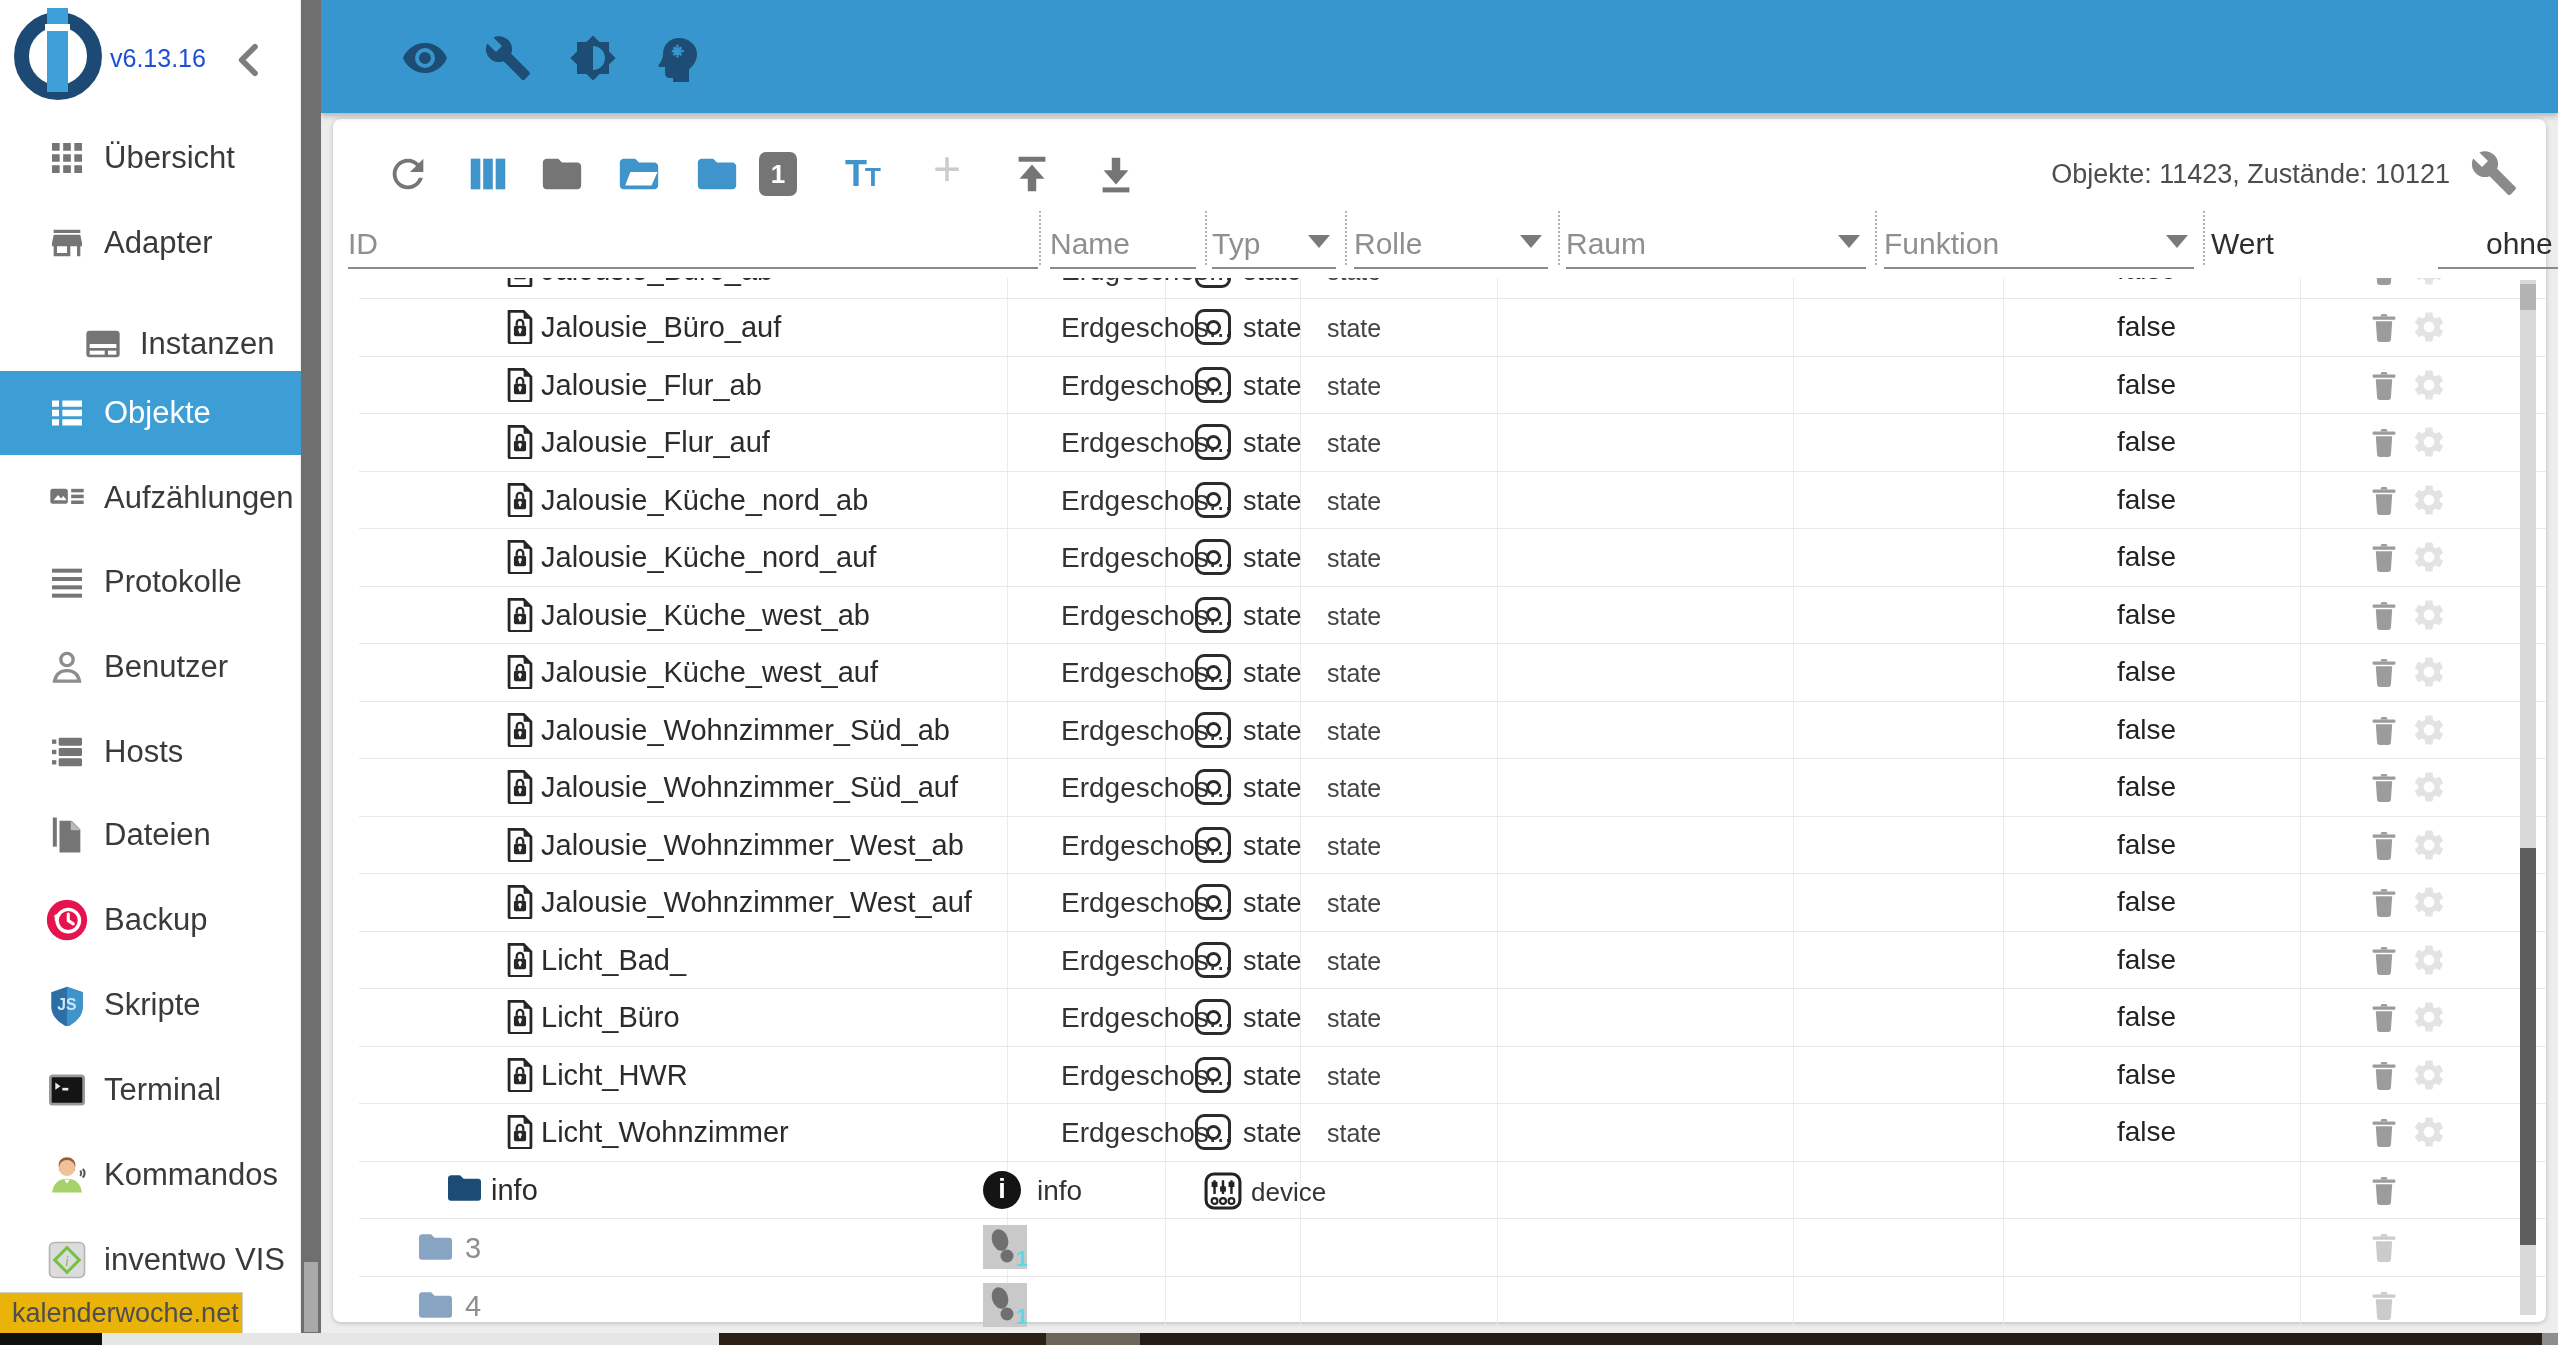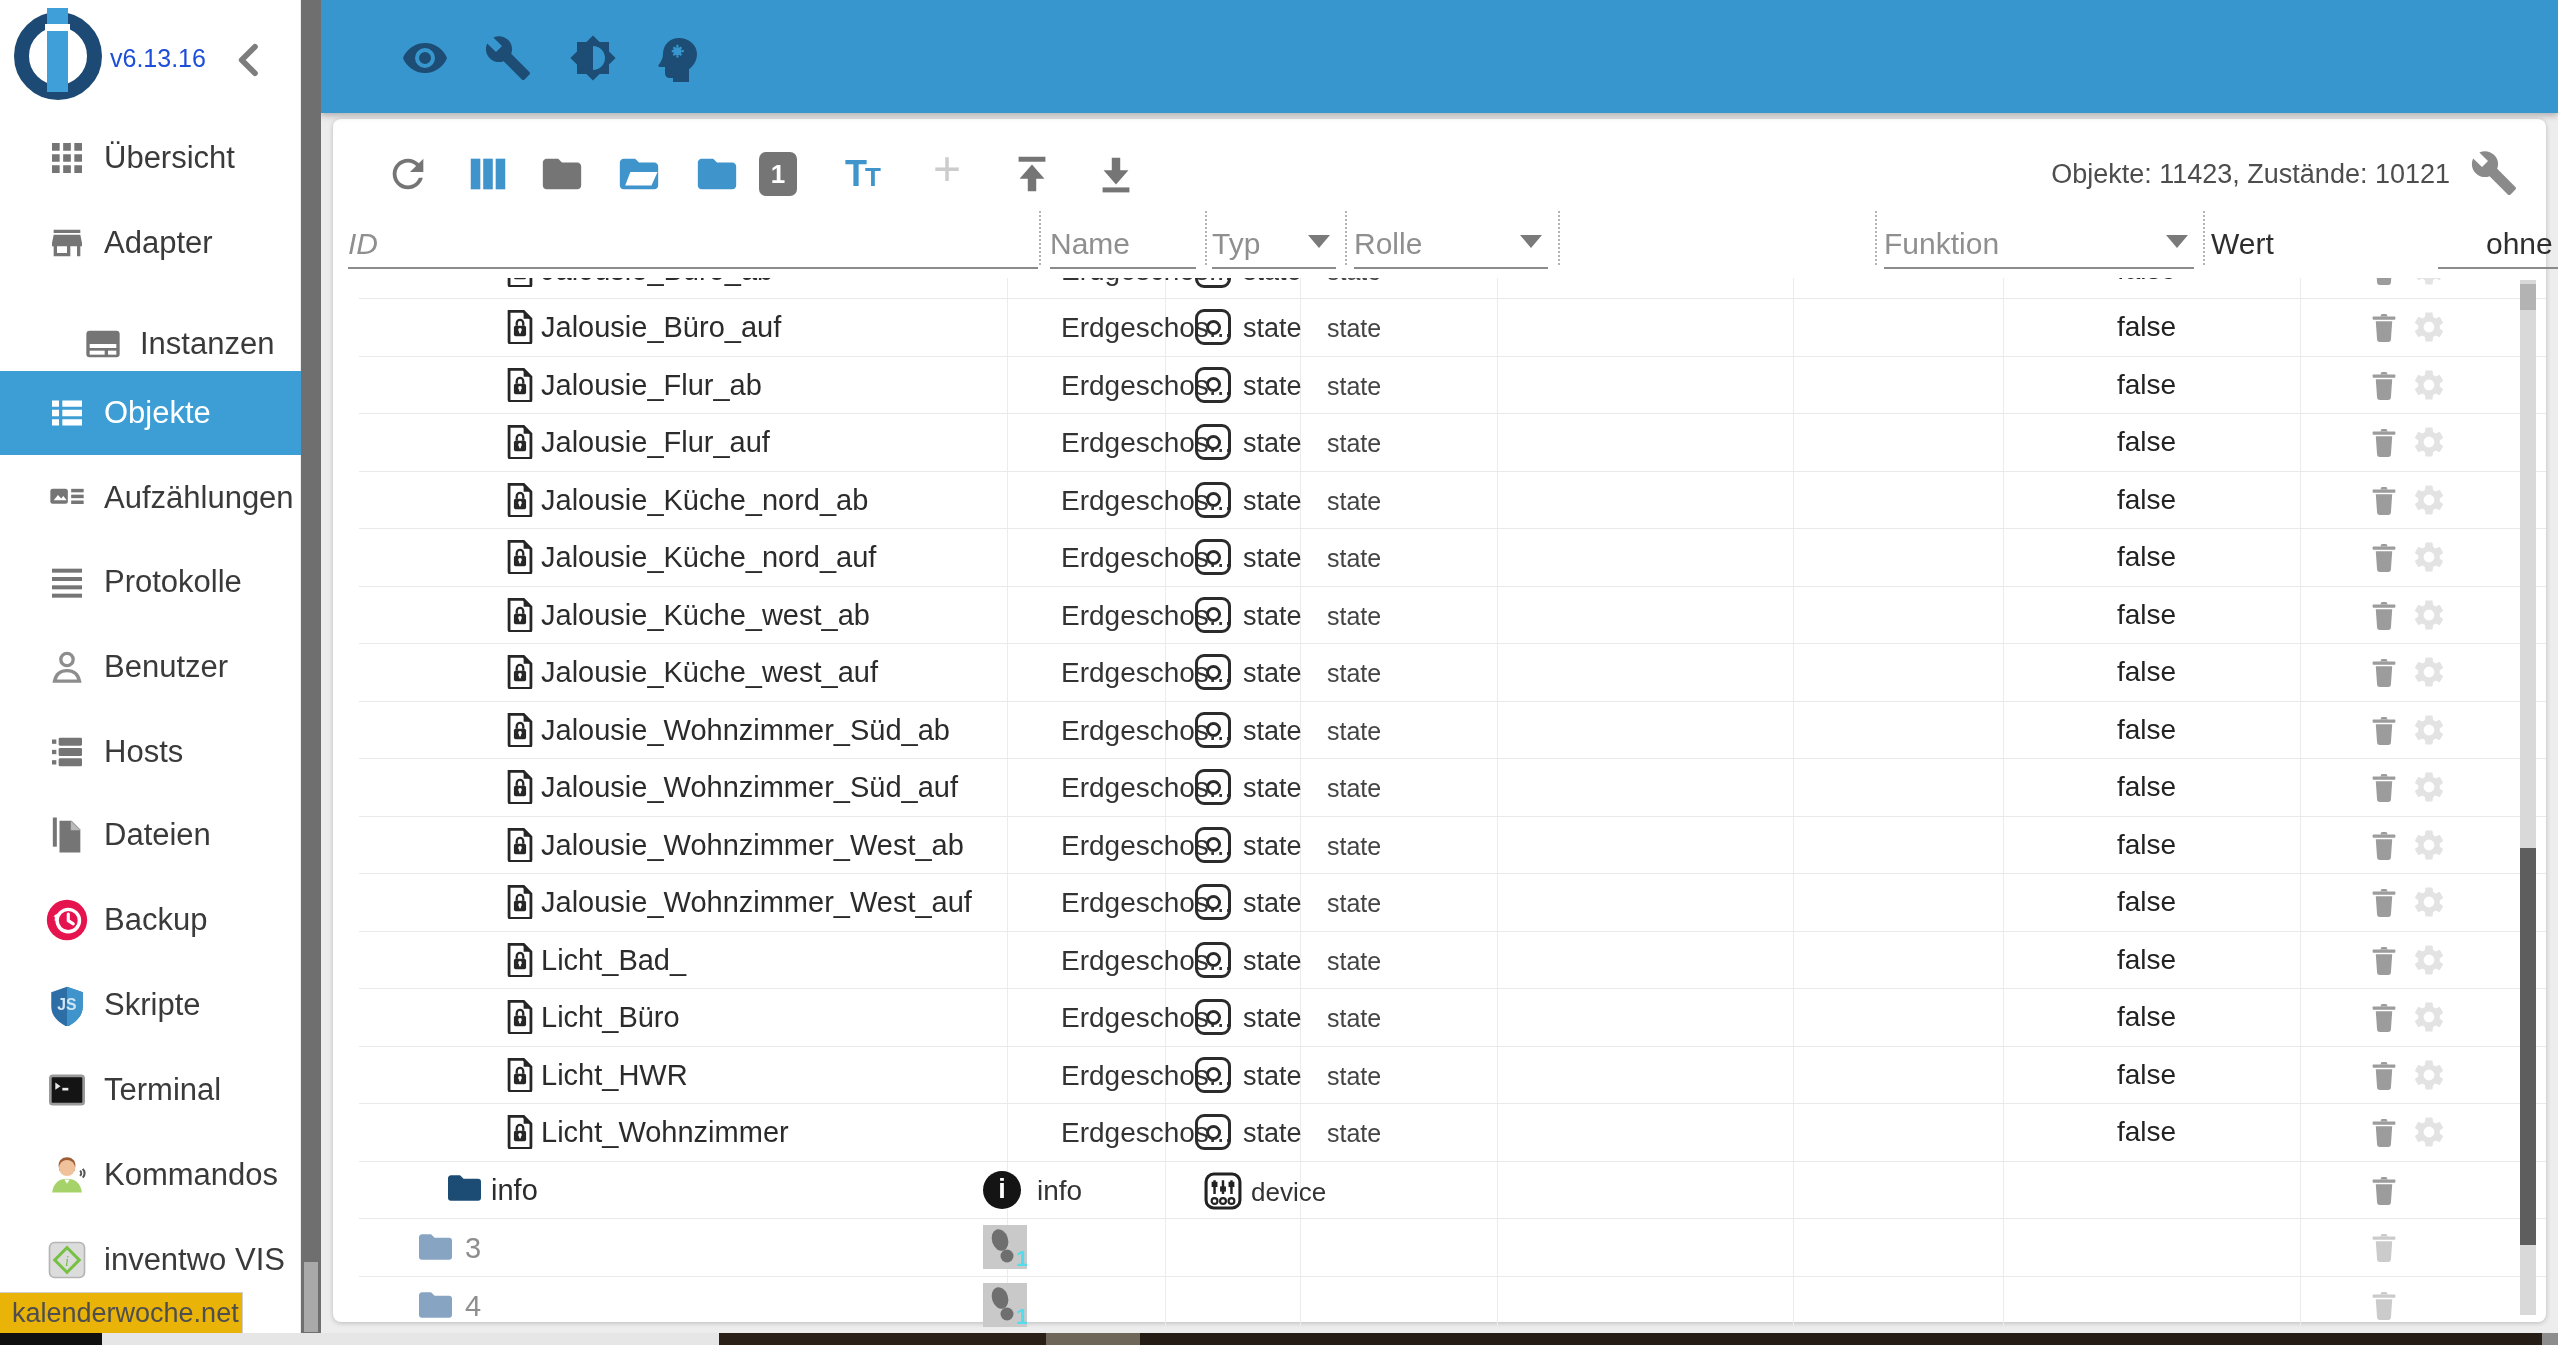--- a/index.html
+++ b/index.html
@@ -322,38 +322,42 @@
         </svg>
     </span>
     <span class="stats">Objekte: 11423, Zustände: 10121</span>
     <span class="tbtn" style="right:30px;top:30px;">
       <svg viewBox="0 0 24 24" width="48" height="48" fill="#8a8a8a">
           <path d="M22.7 19l-9.1-9.1c.9-2.3.4-5-1.5-6.9-2-2-5-2.4-7.4-1.3L9 6 6 9 1.6 4.7C.4 7.1.9 10.1 2.9 12.1c1.9 1.9 4.6 2.4 6.9 1.5l9.1 9.1c.4.4 1 .4 1.4 0l2.3-2.3c.5-.4.5-1.1.1-1.4z"></path>
         </svg>
     </span>
 
     <div class="filters">
-      <div class="fcell" style="left:15px;width:690px;font-style:italic;">
+      <div class="fcell" style="left:15px;width:690px;">
           <span class="lab">ID</span>
         </div>
       <div class="fsep" style="left:706px;"></div>
       <div class="fcell" style="left:717px;width:146px;">
           <span class="lab">Name</span>
         </div>
       <div class="fsep" style="left:872px;"></div>
       <div class="fcell" style="left:879px;width:124px;">
           <span class="lab">Typ</span>
           <span class="arrow"></span>
         </div>
       <div class="fsep" style="left:1012px;"></div>
       <div class="fcell" style="left:1021px;width:194px;">
           <span class="lab">Rolle</span>
           <span class="arrow"></span>
         </div>
       <div class="fsep" style="left:1225px;"></div>
+      <div class="fcell" style="left:1233px;width:300px;">
+          <span class="lab">Raum</span>
+          <span class="arrow"></span>
+        </div>
       <div class="fsep" style="left:1542px;"></div>
       <div class="fcell" style="left:1551px;width:310px;">
           <span class="lab">Funktion</span>
           <span class="arrow"></span>
         </div>
       <div class="fsep" style="left:1870px;"></div>
       <div class="fcell fdark" style="left:1878px;width:250px;border-bottom:none;">
           <span class="lab">Wert</span>
         </div>
       <div class="fcell fdark" style="left:2105px;width:130px;">

